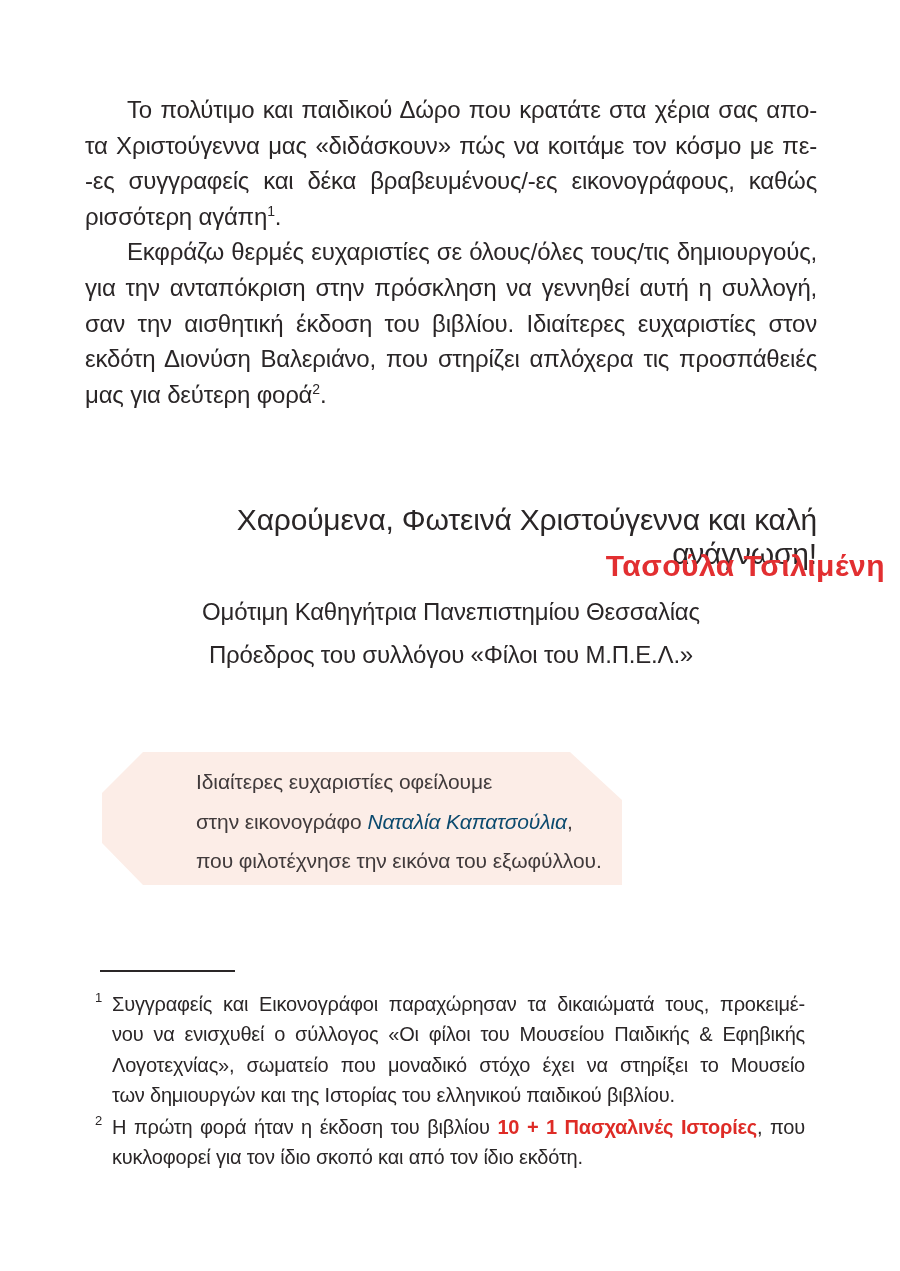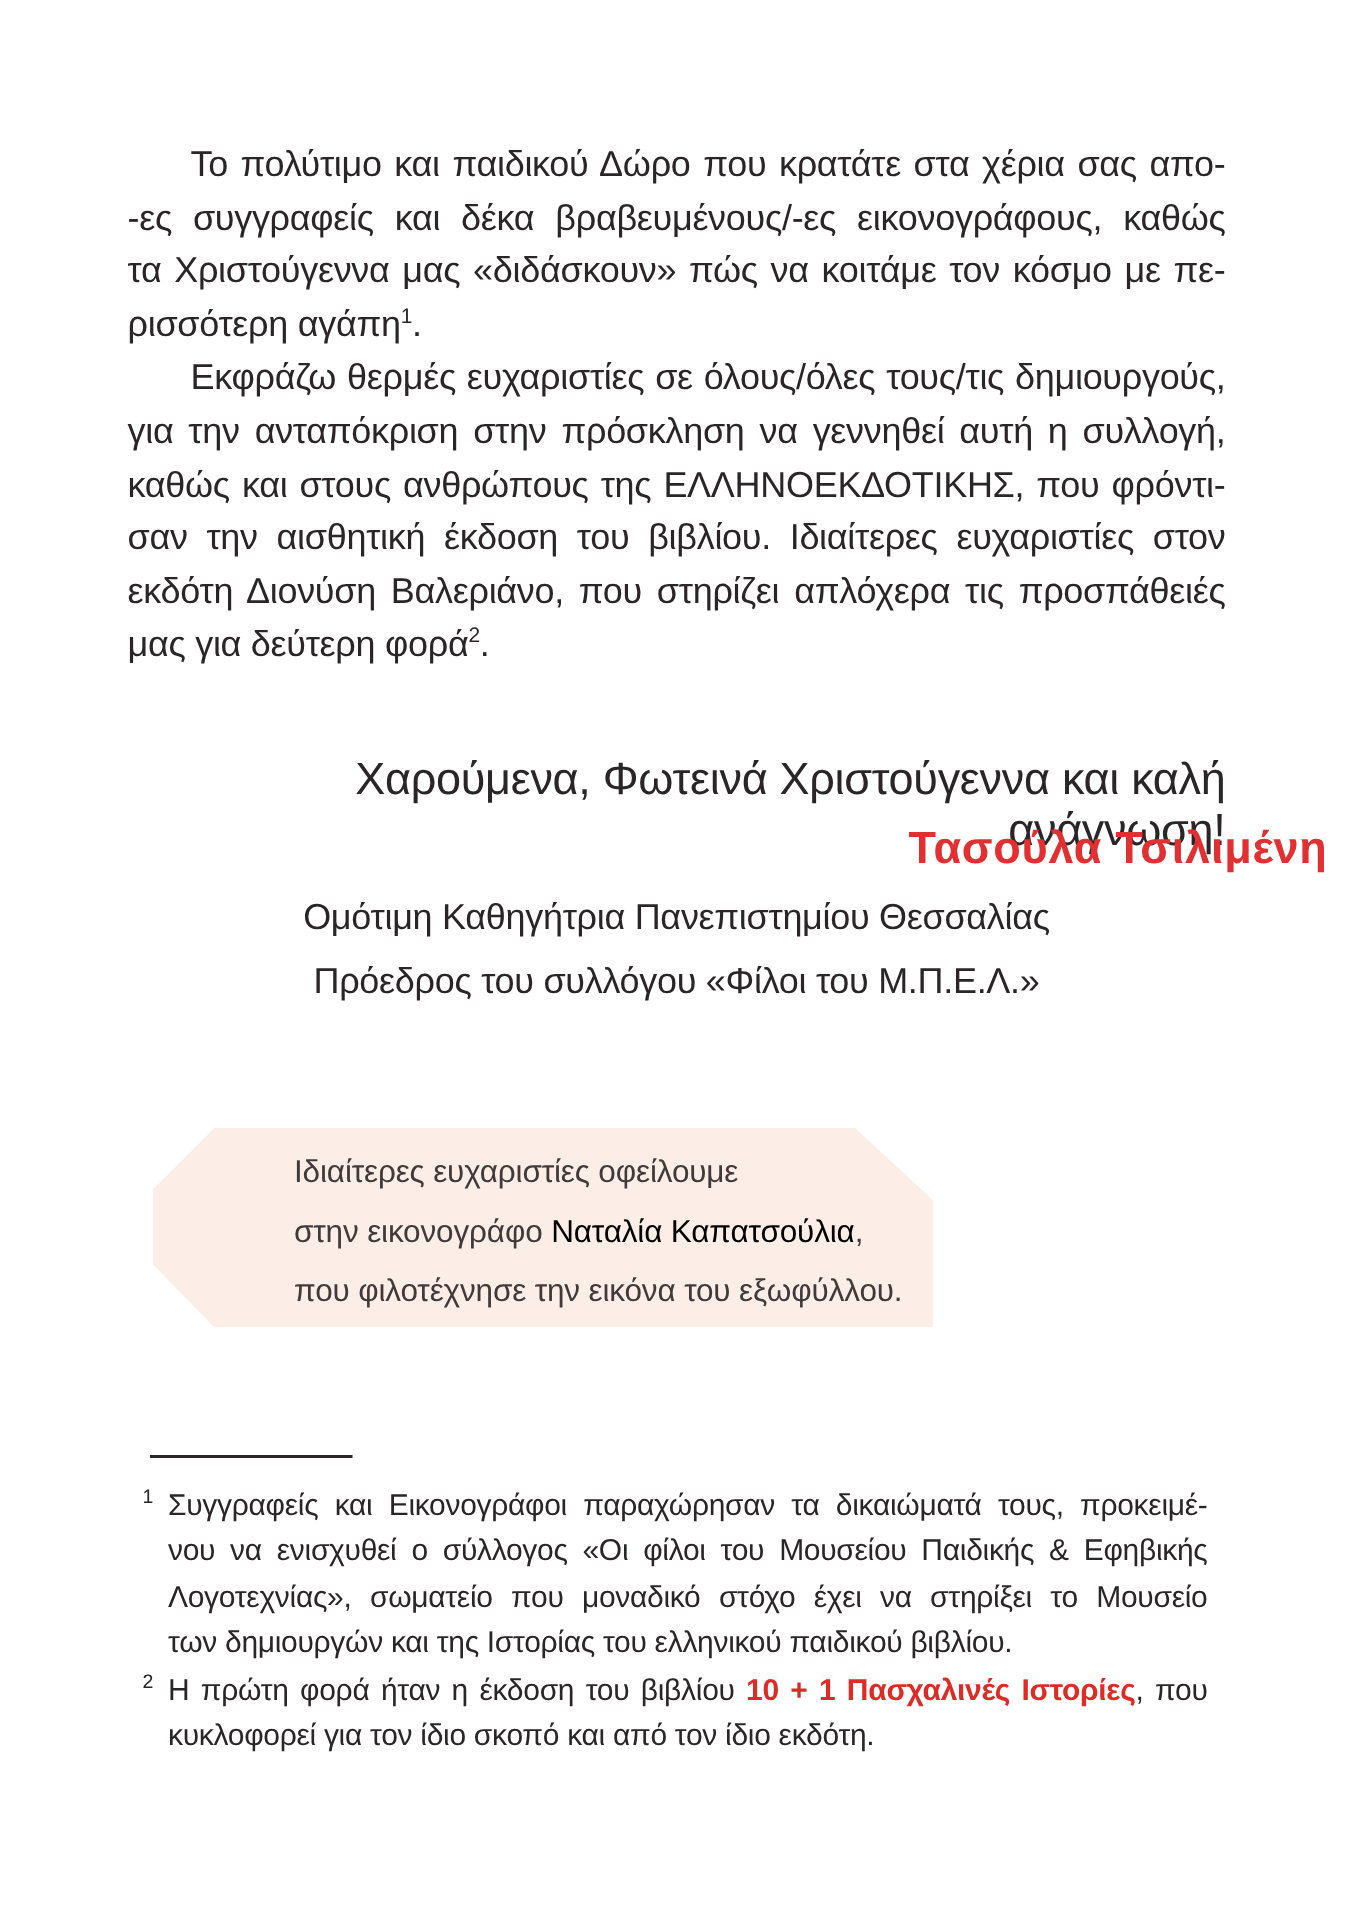--- a/index.html
+++ b/index.html
@@ -46,21 +46,21 @@
     position: absolute; left: 17px; top: 752px; width: 520px; height: 133px;
     background: #fcede7;
     clip-path: polygon(41px 0px, 468px 0px, 520px 48px, 520px 133px, 41px 133px, 0px 91px, 0px 41px);
   }
   .callout-text {
     position: absolute; left: 66px; top: 10px;
     font-size: 21px; line-height: 39.5px; letter-spacing: -0.1px;
     color: #403a3b;
     margin-left: 28px;
   }
-  .callout-name { color: #000000; }
+  .callout-name { color: #0c4a6e; font-style: italic; }
 
   
   .fn-rule {
     position: absolute; left: 15px; top: 970px; width: 135px; height: 0;
     border-top: 2px solid #2a2627;
   }
   .footnote {
     position: absolute; left: 10px; width: 710px; padding-left: 17px;
     font-size: 20px; line-height: 30.3px; letter-spacing: -0.2px;
     box-sizing: border-box;
@@ -75,28 +75,27 @@
 </style>
 </head>
 <body>
 
 <div class="page">
   <div class="content">
 
     <div class="bodytext">
       <div class="paragraph">
         <div class="line first">Το πολύτιμο και παιδικού Δώρο που κρατάτε στα χέρια σας απο-</div>
+        <div class="line">τα Χριστούγεννα μας «διδάσκουν» πώς να κοιτάμε τον κόσμο με πε-</div>
         <div class="line">-ες συγγραφείς και δέκα βραβευμένους/-ες εικονογράφους, καθώς</div>
-        <div class="line">τα Χριστούγεννα μας «διδάσκουν» πώς να κοιτάμε τον κόσμο με πε-</div>
         <div class="line last"><span>ρισσότερη αγάπη</span><sup class="ref">1</sup><span>.</span></div>
       </div>
       <div class="paragraph">
         <div class="line first">Εκφράζω θερμές ευχαριστίες σε όλους/όλες τους/τις δημιουργούς,</div>
         <div class="line">για την ανταπόκριση στην πρόσκληση να γεννηθεί αυτή η συλλογή,</div>
-        <div class="line">καθώς και στους ανθρώπους της ΕΛΛΗΝΟΕΚΔΟΤΙΚΗΣ, που φρόντι-</div>
         <div class="line">σαν την αισθητική έκδοση του βιβλίου. Ιδιαίτερες ευχαριστίες στον</div>
         <div class="line">εκδότη Διονύση Βαλεριάνο, που στηρίζει απλόχερα τις προσπάθειές</div>
         <div class="line last"><span>μας για δεύτερη φορά</span><sup class="ref">2</sup><span>.</span></div>
       </div>
     </div>
 
     <div class="closing">Χαρούμενα, Φωτεινά Χριστούγεννα και καλή ανάγνωση!</div>
 
     <div class="sig-name">Τασούλα Τσιλιμένη</div>
     <div class="sig-title1">Ομότιμη Καθηγήτρια Πανεπιστημίου Θεσσαλίας</div>

